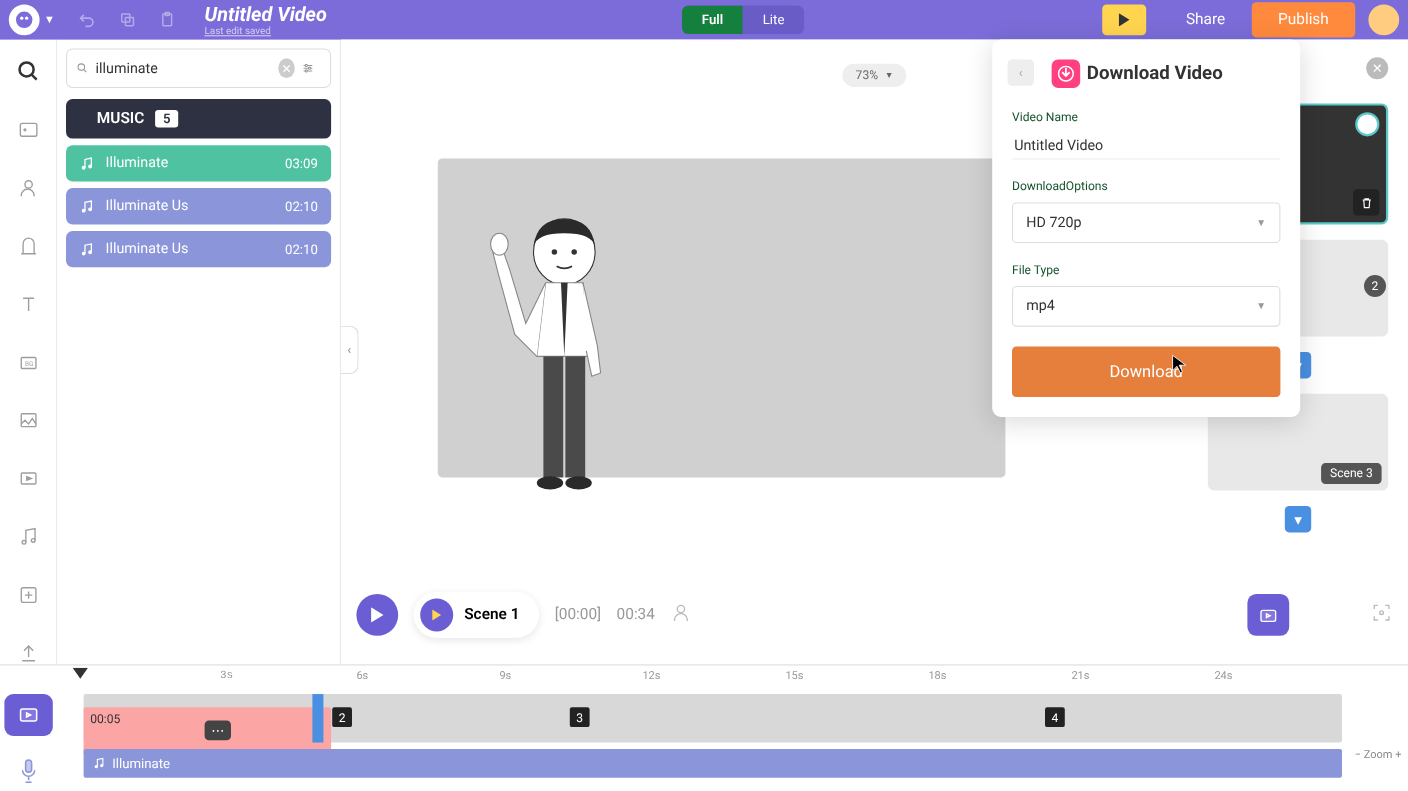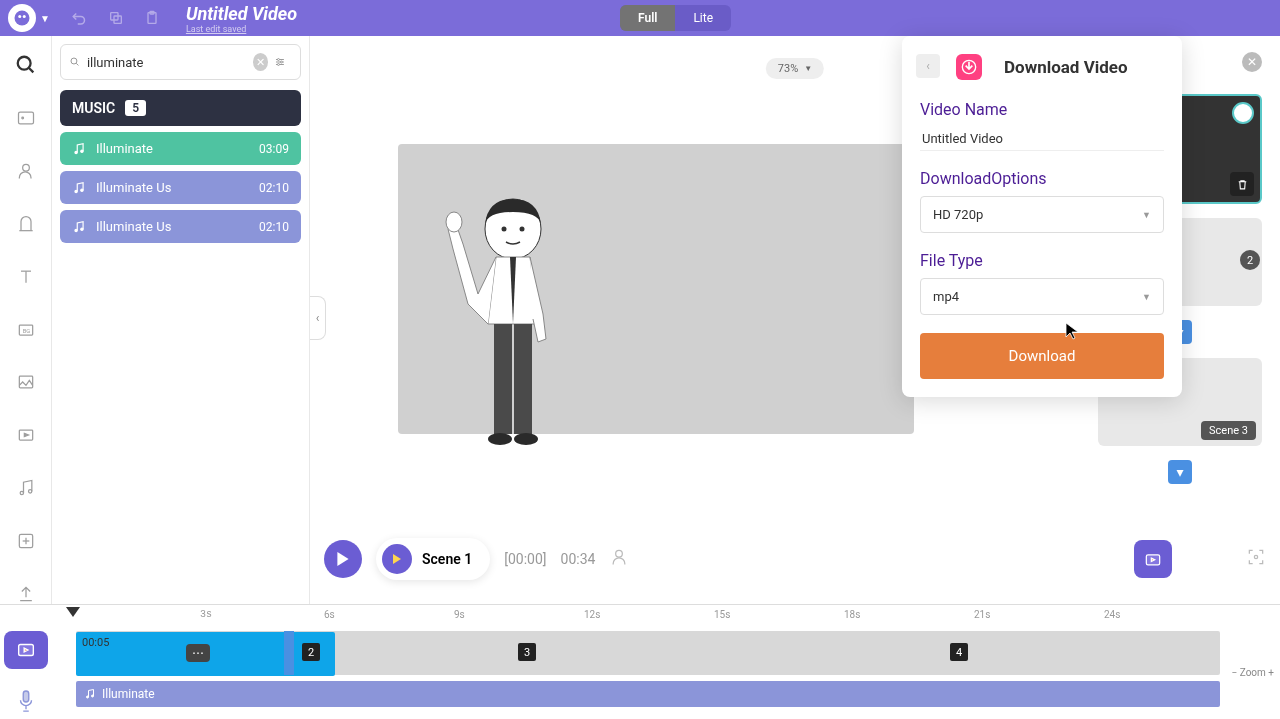--- a/index.html
+++ b/index.html
@@ -7,40 +7,40 @@
 .top-bar{height:36px;background:#7b6cd9;display:flex;align-items:center;padding:0 8px;position:relative}
 .app-logo{width:28px;height:28px;background:#fff;border-radius:50%;display:flex;align-items:center;justify-content:center;margin-right:4px}
 .app-logo svg{width:18px;height:18px}
 .logo-drop{color:#fff;font-size:10px;margin-right:12px}
 .top-ico{width:36px;height:28px;display:flex;align-items:center;justify-content:center;color:#b4aae8;cursor:pointer}
 .title-block{margin-left:16px}
 .title-text{color:#fff;font-size:18px;font-weight:700;font-style:italic}
 .title-sub{color:#d4cef0;font-size:9px;text-decoration:underline}
 .mode-toggle{position:absolute;left:620px;display:flex;background:#6a5cc7;border-radius:6px;overflow:hidden}
 .mode-btn{padding:6px 18px;font-size:12px;color:#fff;cursor:pointer}
-.mode-btn.active{background:#737373;font-weight:600}
+.mode-btn.active{background:#15803d;font-weight:600}
 .top-right{position:absolute;right:8px;display:flex;align-items:center;gap:0}
 .play-top{width:40px;height:28px;background:#ffd54f;border-radius:4px;display:flex;align-items:center;justify-content:center;margin-right:12px;cursor:pointer}
 .play-top svg{width:12px;height:12px;fill:#333}
 .share-btn{padding:8px 24px;color:#fff;font-size:14px;cursor:pointer}
 .publish-btn{padding:8px 24px;background:#ff8a3d;color:#fff;font-size:14px;cursor:pointer;border-radius:4px}
 .avatar-tr{width:28px;height:28px;border-radius:50%;background:#ffcc80;margin-left:12px}
 
 .main{display:flex;height:568px}
 .rail{width:52px;background:#fff;border-right:1px solid #e8e8e8;display:flex;flex-direction:column;align-items:center;padding-top:18px;gap:32px}
 .rail-ico{width:24px;height:24px;color:#9e9e9e;cursor:pointer;display:flex;align-items:center;justify-content:center}
 .rail-ico.search svg{stroke:#333;stroke-width:2.5}
 
 .side-panel{width:258px;background:#fff;padding:8px;border-right:1px solid #e8e8e8}
 .search-box{display:flex;align-items:center;background:#fff;border:1px solid #ddd;border-radius:6px;padding:4px 8px;height:36px}
 .search-box svg{width:14px;height:14px;stroke:#999;margin-right:6px}
 .search-box input{flex:1;border:none;outline:none;font-size:13px;color:#333}
 .clear-x{width:18px;height:18px;border-radius:50%;background:#ccc;color:#fff;display:flex;align-items:center;justify-content:center;font-size:11px;cursor:pointer;margin-right:6px}
 .filter-ico{cursor:pointer}
-.music-hdr{background:#2d3142;color:#fff;border-radius:6px;padding:10px 12px;margin-top:10px;display:flex;align-items:center;gap:10px;font-size:14px;font-weight:600}
+.music-hdr{background:#2d3142;color:#fff;border-radius:6px;padding:10px 28px;margin-top:10px;display:flex;align-items:center;gap:10px;font-size:14px;font-weight:600}
 .music-cnt{background:#fff;color:#2d3142;padding:1px 7px;border-radius:3px;font-size:12px}
 .track{display:flex;align-items:center;background:#8b95d9;color:#fff;border-radius:6px;padding:9px 12px;margin-top:6px;cursor:pointer;font-size:13px}
 .track.sel{background:#4fc3a1}
 .track-ico{margin-right:10px}
 .track-name{flex:1}
 .track-dur{font-size:12px}
 
 .canvas-area{flex:1;position:relative;background:#fff}
 .zoom-pill{position:absolute;top:22px;left:50%;transform:translateX(-50%);background:#eee;border-radius:12px;padding:4px 12px;font-size:11px;color:#666;display:flex;align-items:center;gap:6px}
 .collapse-handle{position:absolute;left:0;top:260px;width:16px;height:44px;background:#fff;border:1px solid #ddd;border-left:none;border-radius:0 8px 8px 0;display:flex;align-items:center;justify-content:center;cursor:pointer;font-size:12px;color:#888}
@@ -63,44 +63,44 @@
 .scenes-col{position:absolute;right:18px;top:58px;width:164px;display:flex;flex-direction:column;gap:14px}
 .scene-thumb{height:110px;background:#e8e8e8;border-radius:6px;position:relative}
 .scene-thumb.cur{border:2px solid #5ac8c8;background:#333}
 .scene-del{position:absolute;right:6px;bottom:6px;width:24px;height:24px;background:#222;border-radius:4px;display:flex;align-items:center;justify-content:center}
 .scene-badge{position:absolute;right:6px;bottom:6px;background:#555;color:#fff;font-size:11px;padding:3px 8px;border-radius:4px}
 .scene-add{width:24px;height:24px;background:#4a90e2;border-radius:4px;align-self:center;color:#fff;display:flex;align-items:center;justify-content:center;font-size:14px;cursor:pointer}
 .circ-ava{position:absolute;right:6px;top:6px;width:22px;height:22px;border-radius:50%;border:2px solid #5ac8c8;background:#fff}
 
 .dl-panel{position:absolute;left:902px;top:36px;width:280px;background:#fff;border-radius:8px;box-shadow:0 4px 24px rgba(0,0,0,.15);padding:18px;z-index:10}
 .dl-back{width:24px;height:24px;background:#eee;border-radius:4px;display:flex;align-items:center;justify-content:center;color:#aaa;font-size:12px;cursor:pointer;position:absolute;left:14px;top:18px}
-.dl-hdr{display:flex;align-items:center;gap:22px;margin-bottom:20px;margin-left:36px}
+.dl-hdr{display:flex;align-items:center;gap:6px;margin-bottom:20px;margin-left:36px}
 .dl-logo{width:26px;height:26px;background:#ff4081;border-radius:6px;display:flex;align-items:center;justify-content:center}
 .dl-title{font-size:17px;font-weight:700;color:#333}
-.dl-lbl{font-size:16px;color:#4c1d95;margin-bottom:8px}
+.dl-lbl{font-size:11px;color:#14532d;margin-bottom:8px}
 .dl-val{font-size:13px;color:#333;padding:4px 2px;border-bottom:1px solid #eee;margin-bottom:18px}
 .dl-sel{border:1px solid #ddd;border-radius:4px;padding:10px 12px;font-size:13px;color:#333;margin-bottom:18px;display:flex;justify-content:space-between;align-items:center;cursor:pointer}
 .dl-btn{background:#e67e3c;color:#fff;text-align:center;padding:14px;border-radius:4px;font-size:15px;cursor:pointer}
 
 .timeline{height:115px;background:#fff;border-top:1px solid #ddd;position:relative}
 .tl-left{position:absolute;left:4px;top:26px;display:flex;flex-direction:column;gap:14px}
 .tl-ico{width:44px;height:38px;border-radius:8px;display:flex;align-items:center;justify-content:center}
 .tl-ico.vid{background:#6b5dd3}
 .tl-ico.mic{background:#fff}
 .ruler{position:absolute;left:64px;right:60px;top:4px;height:16px}
 .tick{position:absolute;font-size:10px;color:#999}
 .playhead{position:absolute;left:66px;top:2px;width:14px;height:14px}
 .vid-track{position:absolute;left:76px;top:26px;height:44px;right:60px;background:#d8d8d8;border-radius:2px}
-.vid-seg1{position:absolute;left:0;top:1px;height:100%;width:259px;background:#0ea5e9;border-radius:2px}
+.vid-seg1{position:absolute;left:0;top:12px;height:100%;width:225px;background:#fca5a5;border-radius:2px}
 .vid-time{position:absolute;left:6px;top:4px;font-size:11px;color:#333}
 .vid-dots{position:absolute;left:110px;top:12px;width:24px;height:18px;background:#444;border-radius:4px;color:#fff;display:flex;align-items:center;justify-content:center;font-size:12px}
 .seg-handle{position:absolute;top:0;height:100%;width:10px;background:#4a90e2}
 .seg-num{position:absolute;top:12px;width:18px;height:18px;background:#222;color:#fff;font-size:11px;display:flex;align-items:center;justify-content:center;border-radius:2px}
 .aud-track{position:absolute;left:76px;top:76px;right:60px;height:26px;background:#8b95d9;border-radius:2px;display:flex;align-items:center;padding-left:8px;color:#fff;font-size:12px;gap:6px}
-.zoom-ctl{position:absolute;right:6px;top:62px;font-size:10px;color:#888;text-align:left}
+.zoom-ctl{position:absolute;right:6px;top:76px;font-size:10px;color:#888;text-align:left}
 .cursor-ptr{position:absolute;left:1065px;top:322px;z-index:20;width:14px;height:18px}
 </style>
 </head>
 <body>
 
 <div class="top-bar">
   <div class="app-logo">
     <svg viewBox="0 0 24 24">
         <circle cx="12" cy="12" r="10" fill="#7b6cd9"></circle>
         <circle cx="9" cy="10" r="2" fill="#fff"></circle>
@@ -126,20 +126,30 @@
         <rect x="9" y="2" width="6" height="4" rx="1"></rect>
       </svg>
     </div>
   <div class="title-block">
     <div class="title-text">Untitled Video</div>
     <div class="title-sub">Last edit saved</div>
   </div>
   <div class="mode-toggle">
     <div class="mode-btn active">Full</div>
     <div class="mode-btn">Lite</div>
+  </div>
+  <div class="top-right">
+    <div class="play-top">
+        <svg viewBox="0 0 10 10">
+          <path d="M1 0l8 5-8 5z"></path>
+        </svg>
+      </div>
+    <div class="share-btn">Share</div>
+    <div class="publish-btn">Publish</div>
+    <div class="avatar-tr"></div>
   </div>
 </div>
 
 <div class="main">
   <div class="rail">
     <div class="rail-ico search">
         <svg width="22" height="22" viewBox="0 0 24 24" fill="none">
           <circle cx="10" cy="10" r="7"></circle>
           <line x1="20" y1="20" x2="15" y2="15"></line>
         </svg>

